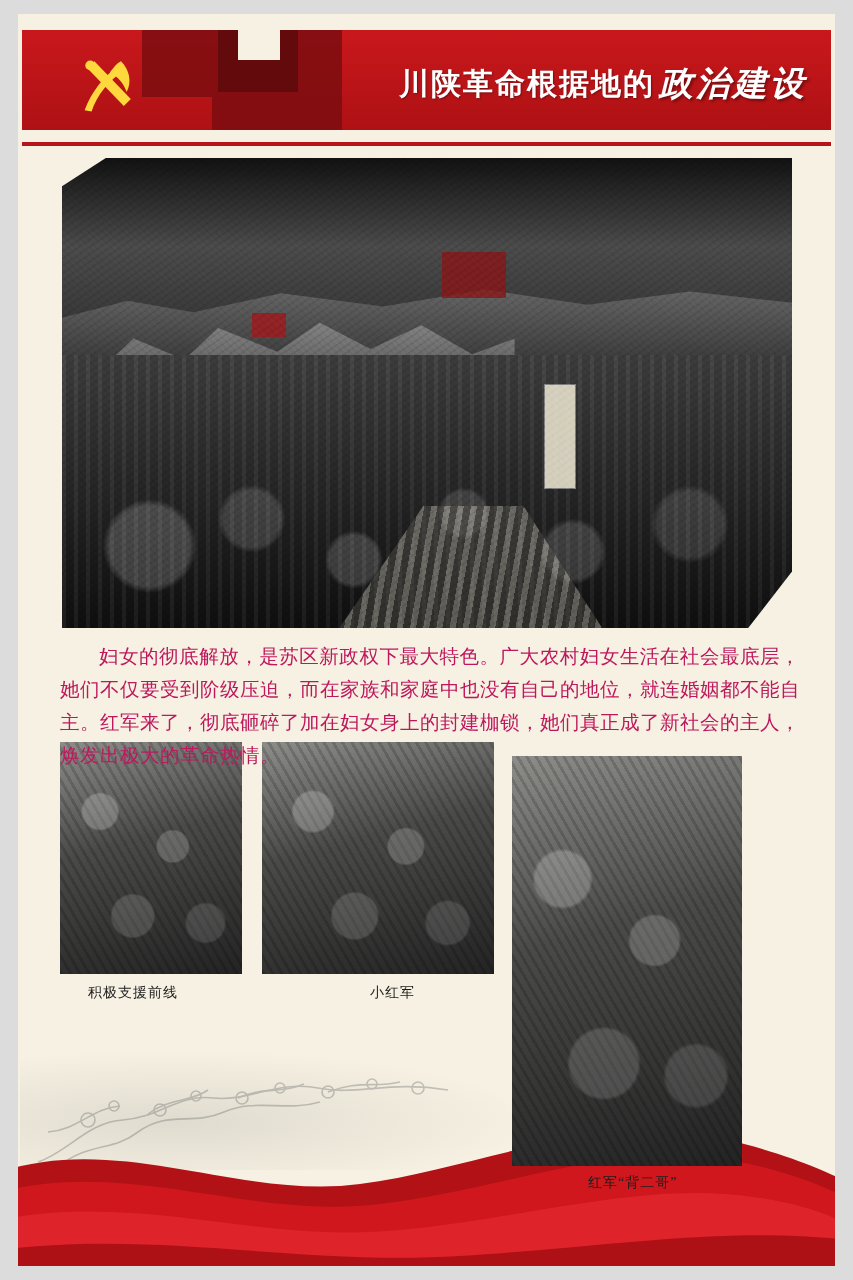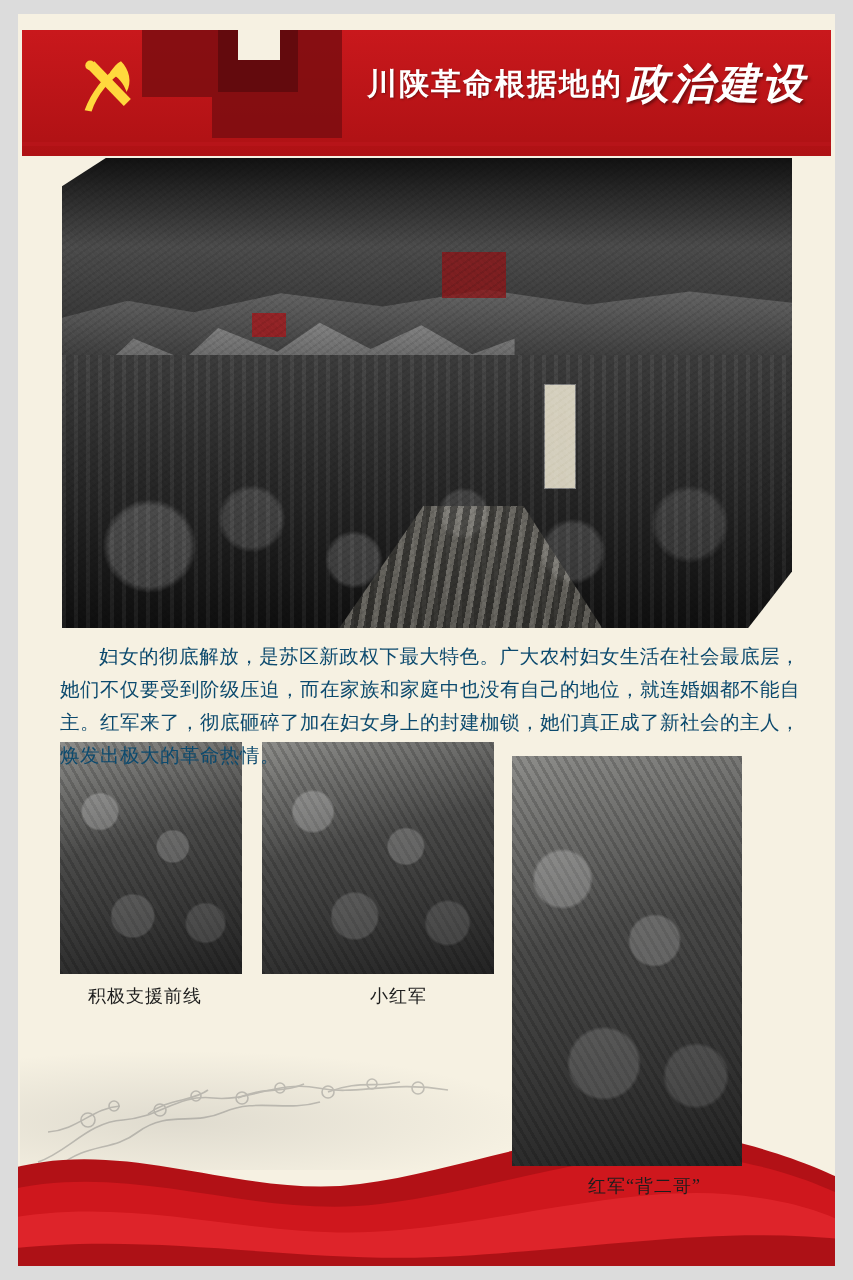--- a/index.html
+++ b/index.html
@@ -34,21 +34,21 @@
     pointer-events: none;
     z-index: 40;
   }
 
   
   .header {
     position: absolute;
     left: 22px;
     top: 30px;
     width: 809px;
-    height: 126px;
+    height: 100px;
     background: linear-gradient(180deg,#c9181c 0%, #ae1114 100%);
     overflow: hidden;
     z-index: 10;
   }
   .header-dark {
     position: absolute;
     left: 120px; top: 0;
     width: 200px; height: 108px;
     background: #7b0d10;
     clip-path: polygon(0 0, 100% 0, 100% 100%, 35% 100%, 35% 62%, 0 62%);
@@ -83,21 +83,21 @@
     gap: 4px;
     color: #fff;
   }
   .title-small {
     font-size: 30px;
     letter-spacing: 2px;
     font-weight: 600;
     text-shadow: 1px 1px 2px rgba(0,0,0,.35);
   }
   .title-big {
-    font-size: 42px;
+    font-size: 34px;
     font-weight: 700;
     font-style: italic;
     letter-spacing: 3px;
     text-shadow: 2px 2px 3px rgba(0,0,0,.4);
   }
   .header-rule {
     position: absolute;
     left: 22px;
     top: 142px;
     width: 809px;
@@ -181,21 +181,21 @@
     mix-blend-mode: overlay;
   }
 
   
   .paragraph {
     position: absolute;
     left: 60px;
     top: 640px;
     width: 740px;
     z-index: 9;
-    color: #0c4a6e;
+    color: #be185d;
     font-size: 19.5px;
     line-height: 33px;
     text-align: justify;
     text-indent: 2em;
     font-family: "Liberation Serif", serif;
     letter-spacing: .5px;
   }
 
   
   .thumb {
@@ -214,21 +214,21 @@
       repeating-linear-gradient(60deg, rgba(0,0,0,.16) 0 3px, transparent 3px 8px),
       linear-gradient(165deg,#8d8d8a 0%, #4a4a49 42%, #232323 100%);
   }
   .thumb.t1 { left:60px;  top:742px; width:182px; height:232px; }
   .thumb.t2 { left:262px; top:742px; width:232px; height:232px; }
   .thumb.t3 { left:512px; top:756px; width:230px; height:410px; }
 
   .caption {
     position:absolute;
     z-index:9;
-    font-size:18px;
+    font-size:14px;
     color:#1d1d1d;
     letter-spacing:1px;
   }
   .caption.c1 { left:88px;  top:984px; }
   .caption.c2 { left:370px; top:984px; }
   .caption.c3 { left:588px; top:1174px;text-align:right; }
 
   
   .tree {
     position:absolute;

